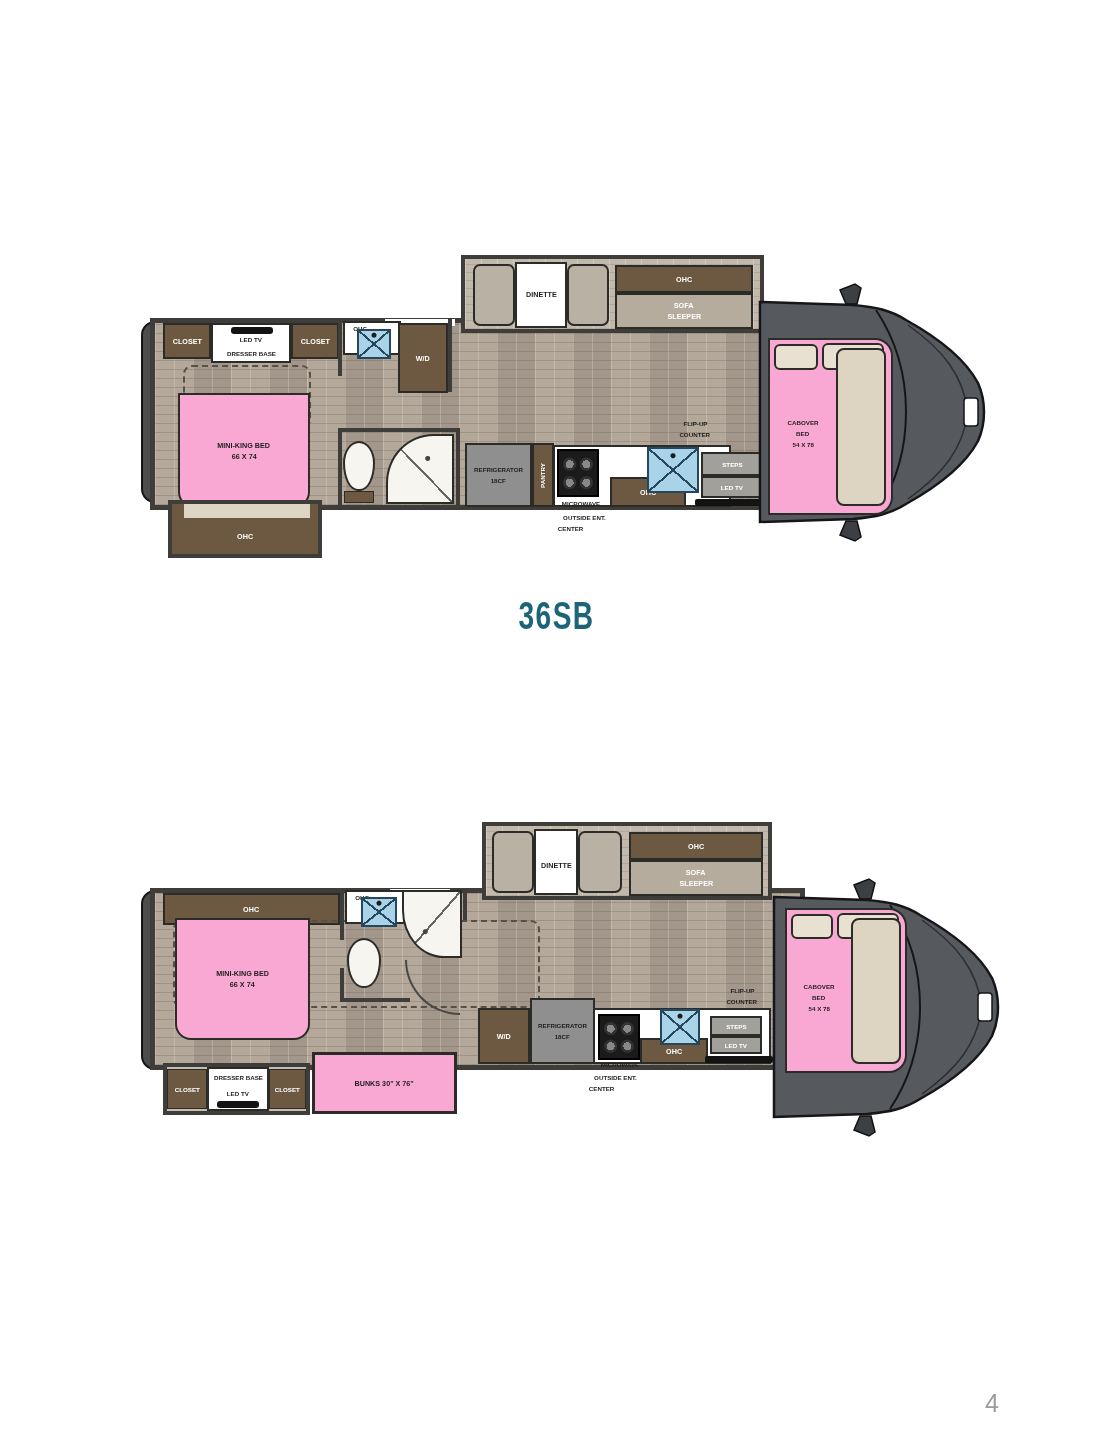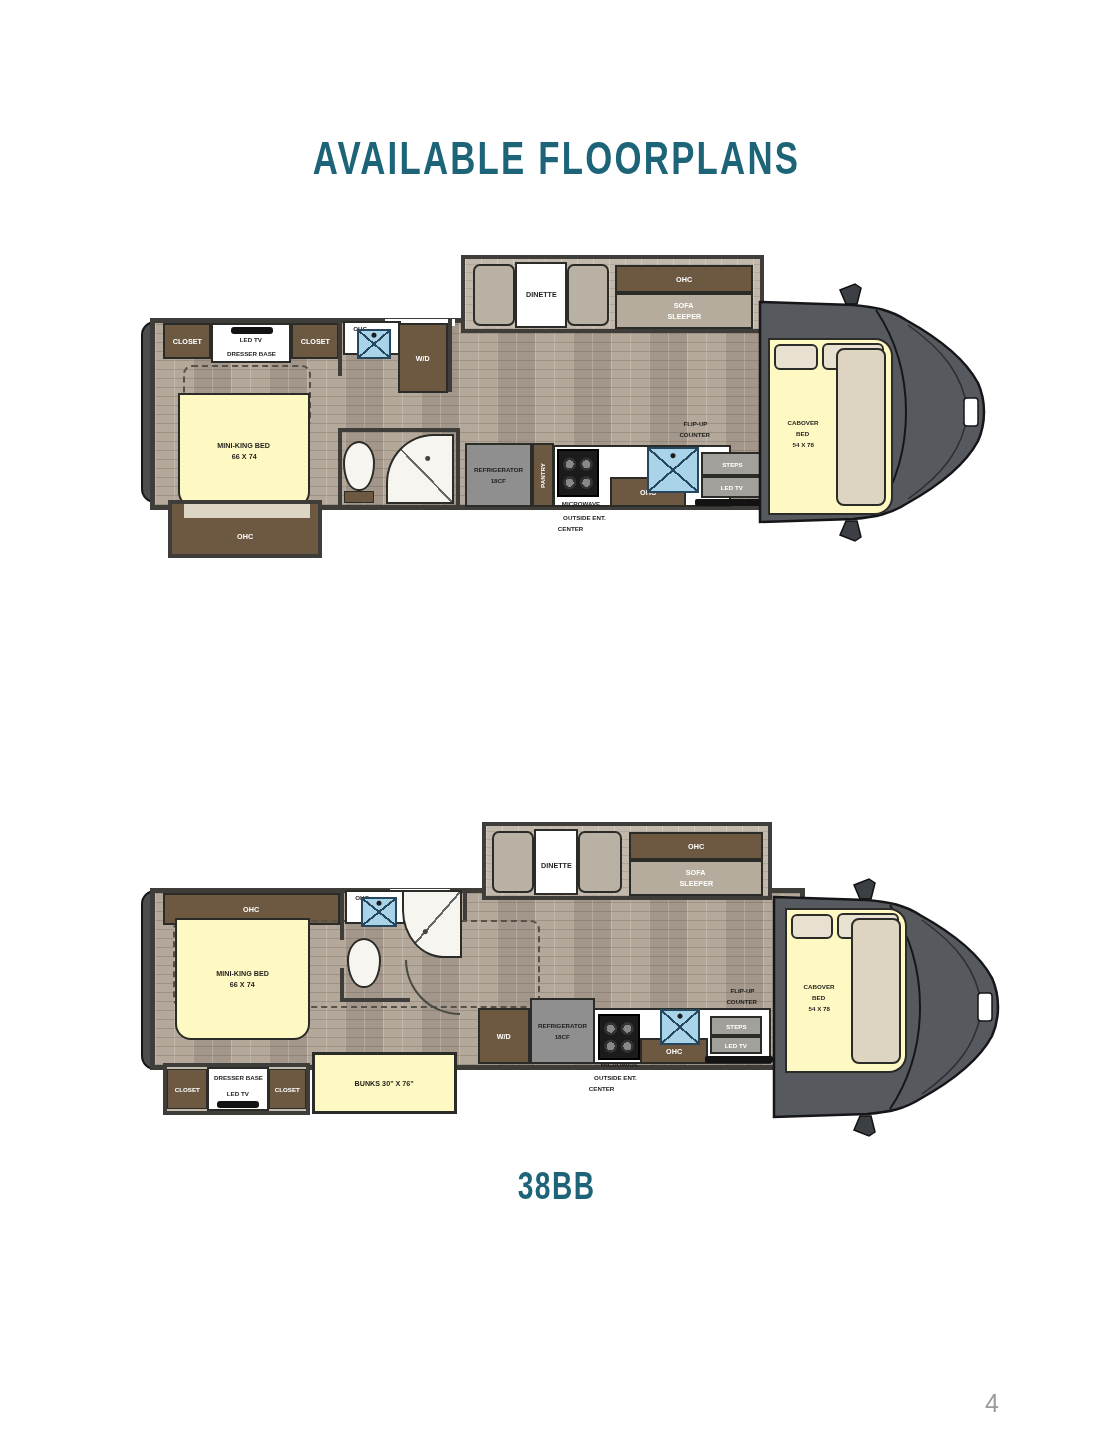--- a/index.html
+++ b/index.html
@@ -14,21 +14,21 @@
     repeating-linear-gradient(90deg,rgba(255,255,255,.20) 0 1px,transparent 1px 19px),
     repeating-linear-gradient(0deg,rgba(80,66,52,.22) 0 1px,transparent 1px 9px),
     repeating-linear-gradient(90deg,#b3a899 0 38px,#a2978a 38px 76px);}
   .woodlt{background-color:#c2b9ac;background-image:
     repeating-linear-gradient(90deg,rgba(255,255,255,.25) 0 1px,transparent 1px 16px),
     repeating-linear-gradient(0deg,rgba(80,66,52,.15) 0 1px,transparent 1px 8px);}
   .body-wall{border:5px solid #3e3d39;}
   .slide{border:4px solid #3e3d39;}
   .wall{background:#3e3d39;}
   .brown{background:#6d5941;}
-  .beige{background:#fef9c3;border:2px solid #2b2b28;}
+  .beige{background:#f9a8d4;border:2px solid #2b2b28;}
   .white{background:#fff;border:2px solid #2b2b28;}
   .bench{background:#b9b2a4;border:2px solid #2b2b28;border-radius:7px;}
   .sofa{background:#b5ac9d;border:2px solid #2b2b28;}
   .grayb{background:#a2a09b;border:2px solid #2b2b28;}
   .fridge{background:#8f8f8f;border:2px solid #2b2b28;}
   .blackbar{background:#131313;border-radius:2px;}
   .lblw{color:#fff;font-weight:700;}
   .lblk{color:#1f1e1c;font-weight:700;}
   .t7{font-size:10px;transform:scale(.62);white-space:nowrap;line-height:1.1;}
   .t8{font-size:10px;transform:scale(.72);white-space:nowrap;line-height:1.1;}
@@ -55,23 +55,20 @@
   .pillow{background:#e8e1d1;border:2px solid #2b2b28;border-radius:6px;}
   .arc{border-left:2px solid #4a4944;border-bottom:2px solid #4a4944;border-bottom-left-radius:100%;}
   .footer-gray{color:#9b9b9b;font-size:25px;letter-spacing:1px;}
   .footer-maroon{color:#8e2433;font-weight:700;font-size:25px;letter-spacing:1px;}
 </style>
 </head>
 <body>
 
 <div class="page">
 
-  <div class="abs flex" style="left:0;top:128;width:1113px;height:58px;left:0px;top:128px;">
-    <span class="cond title">AVAILABLE FLOORPLANS</span>
-  </div>
 
   <div class="abs" style="left:145px;top:253px;width:860px;height:312px;">
 
     <div class="abs rearcap" style="left:-4px;top:68px;width:24px;height:182px;"></div>
 
     <div class="abs wood body-wall" style="left:5px;top:65px;width:645px;height:192px;"></div>
     <div class="abs" style="left:240px;top:66px;width:70px;height:7px;background:#fff;"></div>
 
     <div class="abs woodlt slide" style="left:316px;top:2px;width:303px;height:78px;">
       <div class="abs bench" style="left:8px;top:5px;width:42px;height:62px;"></div>
@@ -181,20 +178,23 @@
       <div class="abs pillow" style="left:52px;top:3px;width:62px;height:27px;"></div>
       <div class="abs" style="left:66px;top:8px;width:50px;height:158px;background:#ddd5c2;border:2px solid #2b2b28;border-radius:8px;"></div>
       <div class="abs col lblk" style="left:0px;top:68px;width:66px;height:50px;">
         <span class="t7">CABOVER</span>
           <span class="t7">BED</span>
           <span class="t7">54 X 78</span>
       </div>
     </div>
   </div>
 
+  <div class="abs flex" style="left:0px;top:592px;width:1113px;height:48px;">
+    <span class="cond fpname">36SB</span>
+  </div>
 
   <div class="abs" style="left:145px;top:818px;width:870px;height:330px;">
 
     <div class="abs rearcap" style="left:-4px;top:72px;width:24px;height:180px;"></div>
 
     <div class="abs wood body-wall" style="left:5px;top:70px;width:655px;height:182px;"></div>
     <div class="abs" style="left:245px;top:71px;width:60px;height:7px;background:#fff;"></div>
 
     <div class="abs woodlt slide" style="left:337px;top:4px;width:290px;height:78px;">
       <div class="abs bench" style="left:6px;top:5px;width:42px;height:62px;"></div>
@@ -301,19 +301,16 @@
       <div class="abs pillow" style="left:50px;top:3px;width:62px;height:26px;"></div>
       <div class="abs" style="left:64px;top:8px;width:50px;height:146px;background:#ddd5c2;border:2px solid #2b2b28;border-radius:8px;"></div>
       <div class="abs col lblk" style="left:0px;top:62px;width:64px;height:50px;">
         <span class="t7">CABOVER</span>
           <span class="t7">BED</span>
           <span class="t7">54 X 78</span>
       </div>
     </div>
   </div>
 
-  <div class="abs flex" style="left:0px;top:1162px;width:1113px;height:48px;">
-    <span class="cond fpname">38BB</span>
-  </div>
 
   <div class="abs flex footer-gray" style="left:950px;top:1388px;width:50px;height:30px;justify-content:flex-end;">4</div>
 
 </div>
 
 </body></html>

